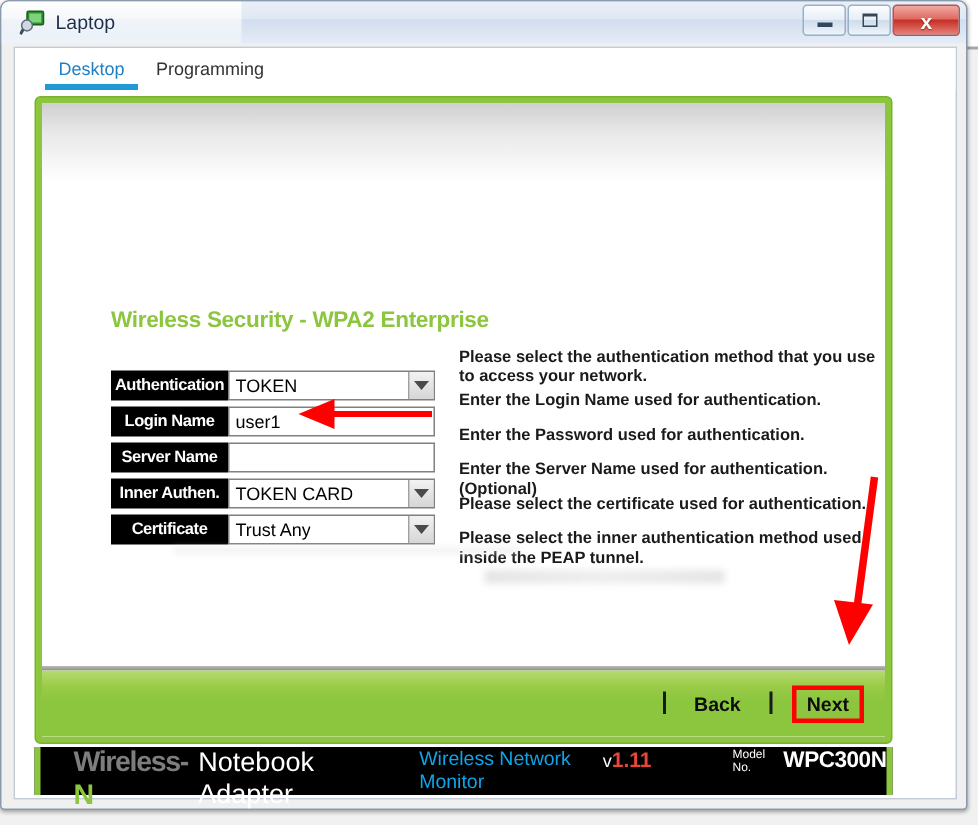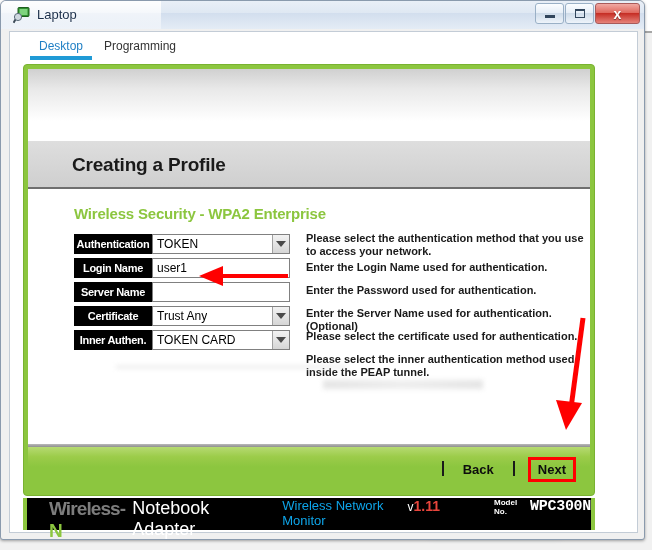--- a/index.html
+++ b/index.html
@@ -157,21 +157,21 @@
     letter-spacing: -.2px;
   }
 
   .section-title {
     position: absolute; left: 46px; top: 136px;
     font-size: 15px; font-weight: bold; color: #8cc63f;
     letter-spacing: -.2px;
   }
 
   
-  .form { position: absolute; left: 46px; top: 165px; width: 216px; }
+  .form { position: absolute; left: 46px; top: 178px; width: 216px; }
   .frow { display: flex; height: 20px; margin-bottom: 4px; }
   .flabel {
     width: 78px; background: #000000; color: #ffffff;
     font-size: 11px; font-weight: bold; text-align: center;
     line-height: 20px; letter-spacing: -.3px;
   }
   .fctrl {
     flex: 1; position: relative;
     border: 1px solid #808080;
     background: #ffffff;
@@ -273,26 +273,25 @@
   .brand-wireless .n { color: #8cc63f; }
   .brand-adapter {
     margin-left: 7px; font-size: 18px; color: #ffffff; font-weight: 500;
   }
   .brand-monitor {
     margin-left: 33px; font-size: 13px; color: #0ea5e9;
   }
   .brand-ver { margin-left: 5px; font-size: 12px; color: #ffffff; }
   .brand-ver b { color: #e8453c; font-size: 14px; font-weight: bold; }
   .brand-modelno {
-    margin-left: 54px; font-size: 8px; color: #ffffff; font-weight: bold;
+    margin-left: 54px; font-size: 8px; color: #ffffff; font-weight: normal;
   }
   .brand-model {
     margin-left: 5px; font-size: 15px; color: #ffffff; font-weight: bold;
     letter-spacing: -.3px;
-    font-family: Liberation Mono, monospace;
   }
 
   
   .anno { position: absolute; left: 0; top: 0; width: 652px; height: 550px;
           pointer-events: none; }
 </style>
 </head>
 <body>
 
 <div class="backdrop">
@@ -346,23 +345,20 @@
       <div class="tab" id="tab1">
         <span>Programming</span>
       </div>
     </div>
 
     <div class="panel">
       <div class="panel-inner">
 
         <div class="panel-top-gradient"></div>
 
-        <div class="header-band">
-          <div class="header-title">Creating a Profile</div>
-        </div>
 
         <div class="section-title">Wireless Security - WPA2 Enterprise</div>
 
         <div class="form">
 
           <div class="frow">
             <div class="flabel">Authentication</div>
             <div class="fctrl sel">
               <span class="fval">TOKEN</span>
               <span class="arrowbox">
@@ -380,39 +376,39 @@
 
 
           <div class="frow">
             <div class="flabel">Server Name</div>
             <div class="fctrl">
               <span class="fval"></span>
             </div>
           </div>
 
           <div class="frow">
+            <div class="flabel">Inner Authen.</div>
+            <div class="fctrl sel">
+              <span class="fval">TOKEN CARD</span>
+              <span class="arrowbox">
+                  <i></i>
+                </span>
+            </div>
+          </div>
+
+          <div class="frow">
             <div class="flabel">Certificate</div>
             <div class="fctrl sel">
               <span class="fval">Trust Any</span>
               <span class="arrowbox">
                   <i></i>
                 </span>
             </div>
           </div>
 
-          <div class="frow">
-            <div class="flabel">Inner Authen.</div>
-            <div class="fctrl sel">
-              <span class="fval">TOKEN CARD</span>
-              <span class="arrowbox">
-                  <i></i>
-                </span>
-            </div>
-          </div>
-
         </div>
 
         <div class="descs">
           <div class="desc" id="d0">Please select the authentication method that you use to access your network.</div>
           <div class="desc" id="d1">Enter the Login Name used for authentication.</div>
           <div class="desc" id="d2">Enter the Password used for authentication.</div>
           <div class="desc" id="d3"><span>Enter the Server Name used for authentication. </span><b>(Optional)</b></div>
           <div class="desc" id="d4">Please select the certificate used for authentication.</div>
           <div class="desc" id="d5">Please select the inner authentication method used inside the PEAP tunnel.</div>
         </div>

